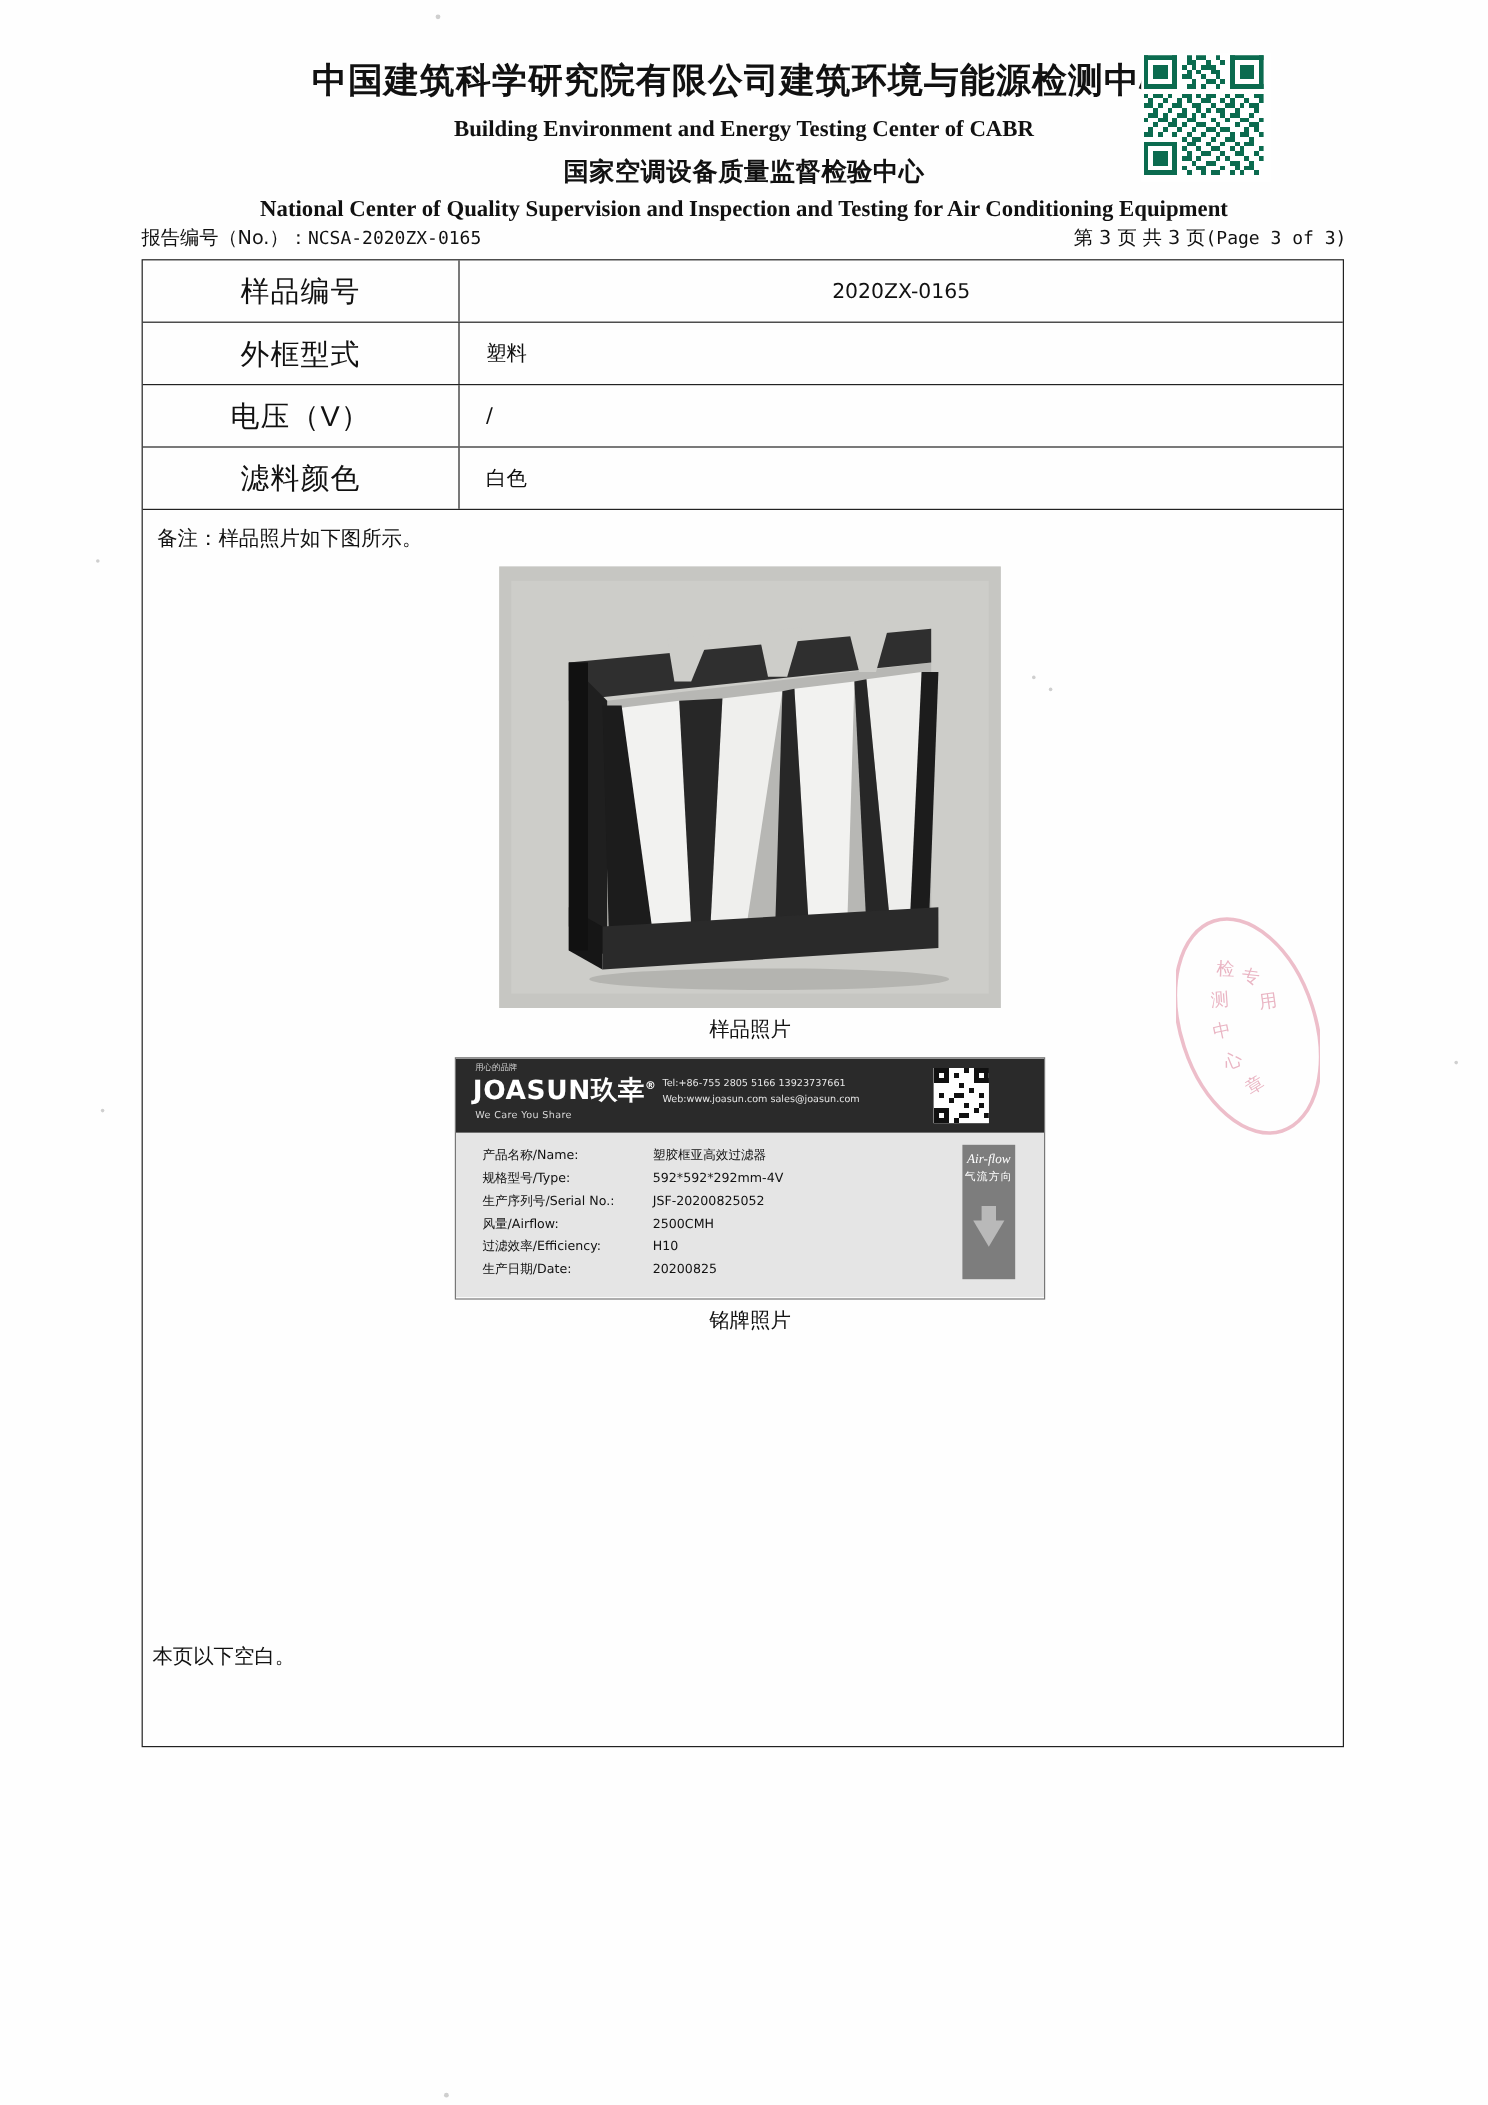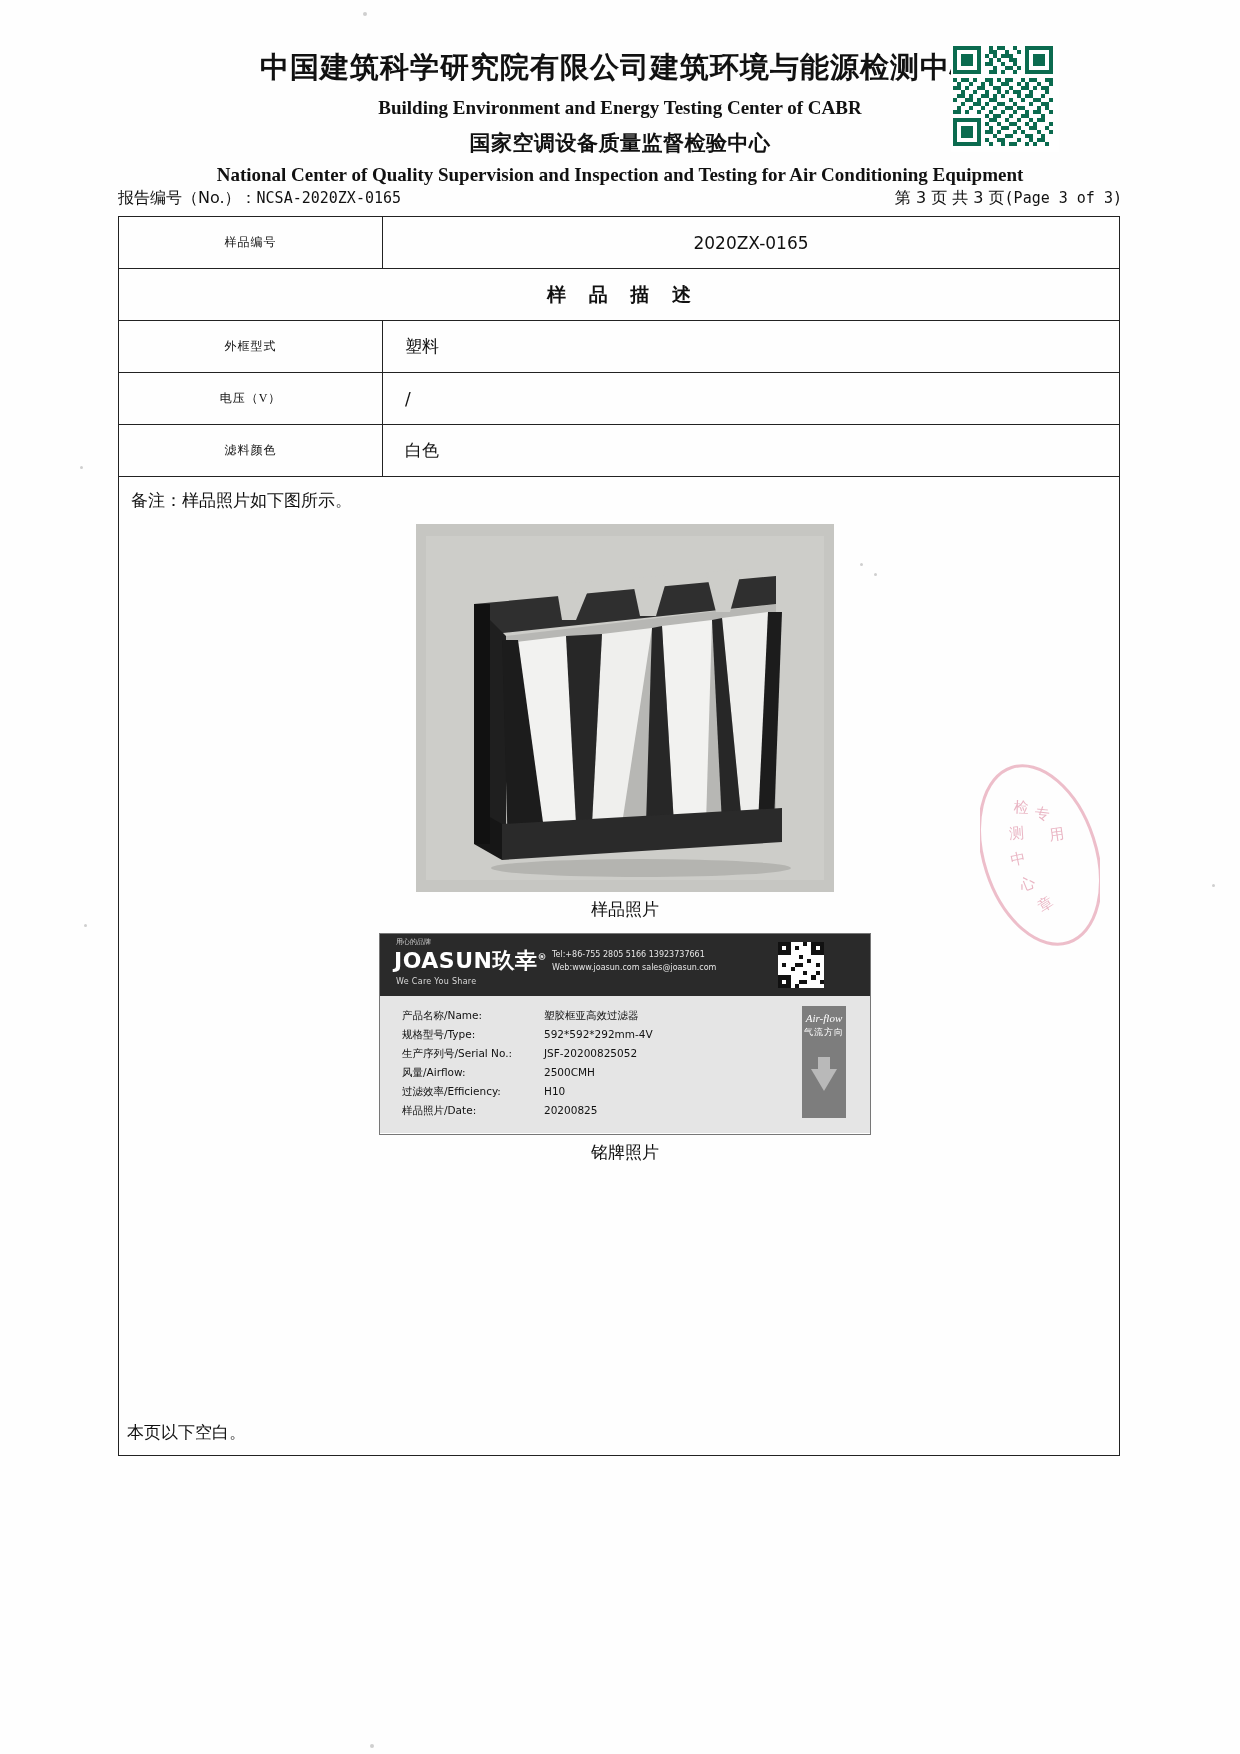--- a/index.html
+++ b/index.html
@@ -117,22 +117,22 @@
     display: flex;
     border-bottom: 1.5px solid #222;
     height: 51px;
   }
   .cell-label {
     width: 264px;
     border-right: 1.5px solid #222;
     display: flex;
     align-items: center;
     justify-content: center;
-    font-family: Liberation Serif, serif;
-    font-size: 12px;
+    font-family: Liberation Sans, sans-serif;
+    font-size: 24px;
     letter-spacing: 1px;
     box-sizing: border-box;
     text-align: right;
   }
   .cell-value {
     flex: 1;
     display: flex;
     align-items: center;
     padding-left: 22px;
     font-family: "DejaVu Sans", sans-serif;
@@ -518,21 +518,20 @@
     </div>
   </div>
 
   <div class="frame">
 
     <div class="row">
       <div class="cell-label">样品编号</div>
       <div class="cell-value center">2020ZX-0165</div>
     </div>
 
-    <div class="row-title">样 品 描 述</div>
 
     <div class="row">
       <div class="cell-label">外框型式</div>
       <div class="cell-value">塑料</div>
     </div>
     <div class="row">
       <div class="cell-label">电压（V）</div>
       <div class="cell-value">/</div>
     </div>
     <div class="row">
@@ -626,21 +625,21 @@
               </svg>
             </div>
           </div>
           <div class="plate-body">
             <div class="plate-fields">
               <div><span class="k">产品名称/Name:</span><span class="v">塑胶框亚高效过滤器</span></div>
               <div><span class="k">规格型号/Type:</span><span class="v">592*592*292mm-4V</span></div>
               <div><span class="k">生产序列号/Serial No.:</span><span class="v">JSF-20200825052</span></div>
               <div><span class="k">风量/Airflow:</span><span class="v">2500CMH</span></div>
               <div><span class="k">过滤效率/Efficiency:</span><span class="v">H10</span></div>
-              <div><span class="k">样品照片/Date:</span><span class="v">20200825</span></div>
+              <div><span class="k">生产日期/Date:</span><span class="v">20200825</span></div>
             </div>
             <div class="airflow">
               <div class="t1">Air-flow</div>
               <div class="t2">气流方向</div>
               <div class="stem" style="top:18px;"></div>
               <div class="arrow" style="margin-top:14px;"></div>
             </div>
           </div>
         </div>
         <div class="caption">铭牌照片</div>

